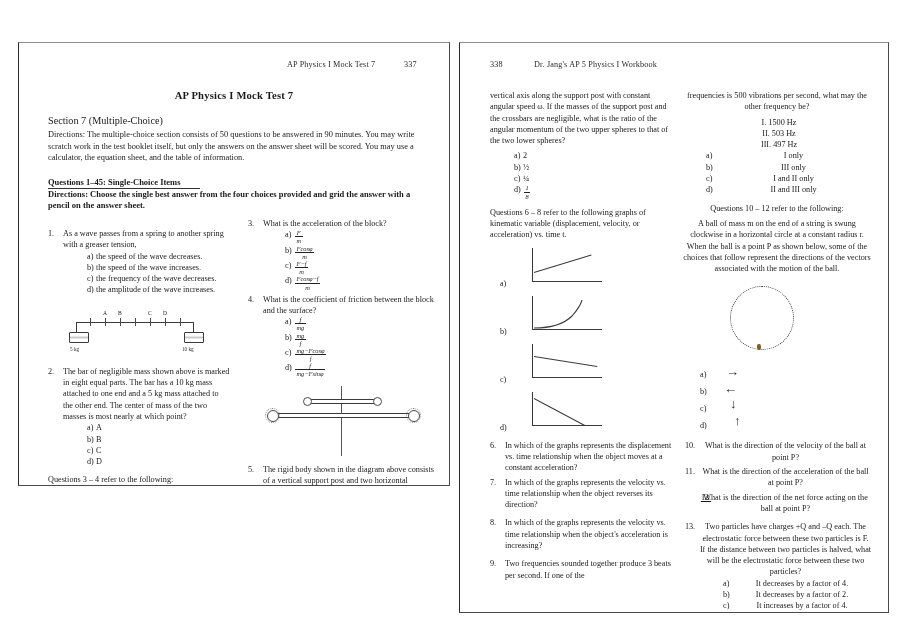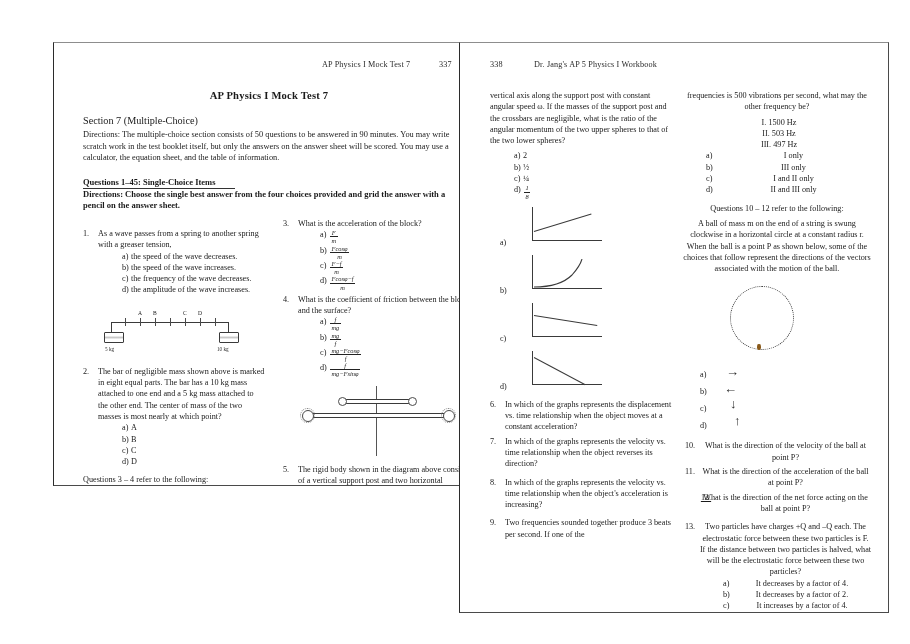--- a/index.html
+++ b/index.html
@@ -23,21 +23,21 @@
   .page {
     position: absolute;
     background: #ffffff;
     border-left: 1.5px solid #2b2b2b;
     border-top: 1.5px solid #8d8d8d;
     border-right: 1.5px solid #4a4a4a;
     border-bottom: 1.5px solid #4a4a4a;
     box-sizing: border-box;
     overflow: hidden;
   }
-  .page-left  { left: 18px;  top: 42px; width: 432px; height: 444px; margin-left: 35px; }
+  .page-left  { left: 18px;  top: 42px; width: 432px; height: 444px; }
   .page-right { left: 459px; top: 42px; width: 430px; height: 571px; }
 
   .page-inner { position: absolute; left: 0; top: 0; right: 0; bottom: 0; }
 
   
   .runhead {
     position: absolute;
     font-size: 8.2px;
     letter-spacing: .15px;
     color: #2a2a2a;
@@ -521,20 +521,21 @@
           </li>
           <li>
             <span class="cl">d)</span>
             <span class="frac up">
               <span class="num">1</span>
               <span class="den">8</span>
             </span>
           </li>
         </ul>
 
+        <p class="refline">Questions 6 – 8 refer to the following graphs of kinematic variable (displacement, velocity, or acceleration) vs. time t.</p>
 
         <div class="fig-graphs">
 
           <div class="graph-row">
             <div class="graph-lbl">a)</div>
             <div class="gbox">
               <div class="gaxis-y"></div>
               <div class="gaxis-x"></div>
               <div class="gline" style="left:6px;top:24px;width:60px;transform:rotate(-17deg);"></div>
             </div>

